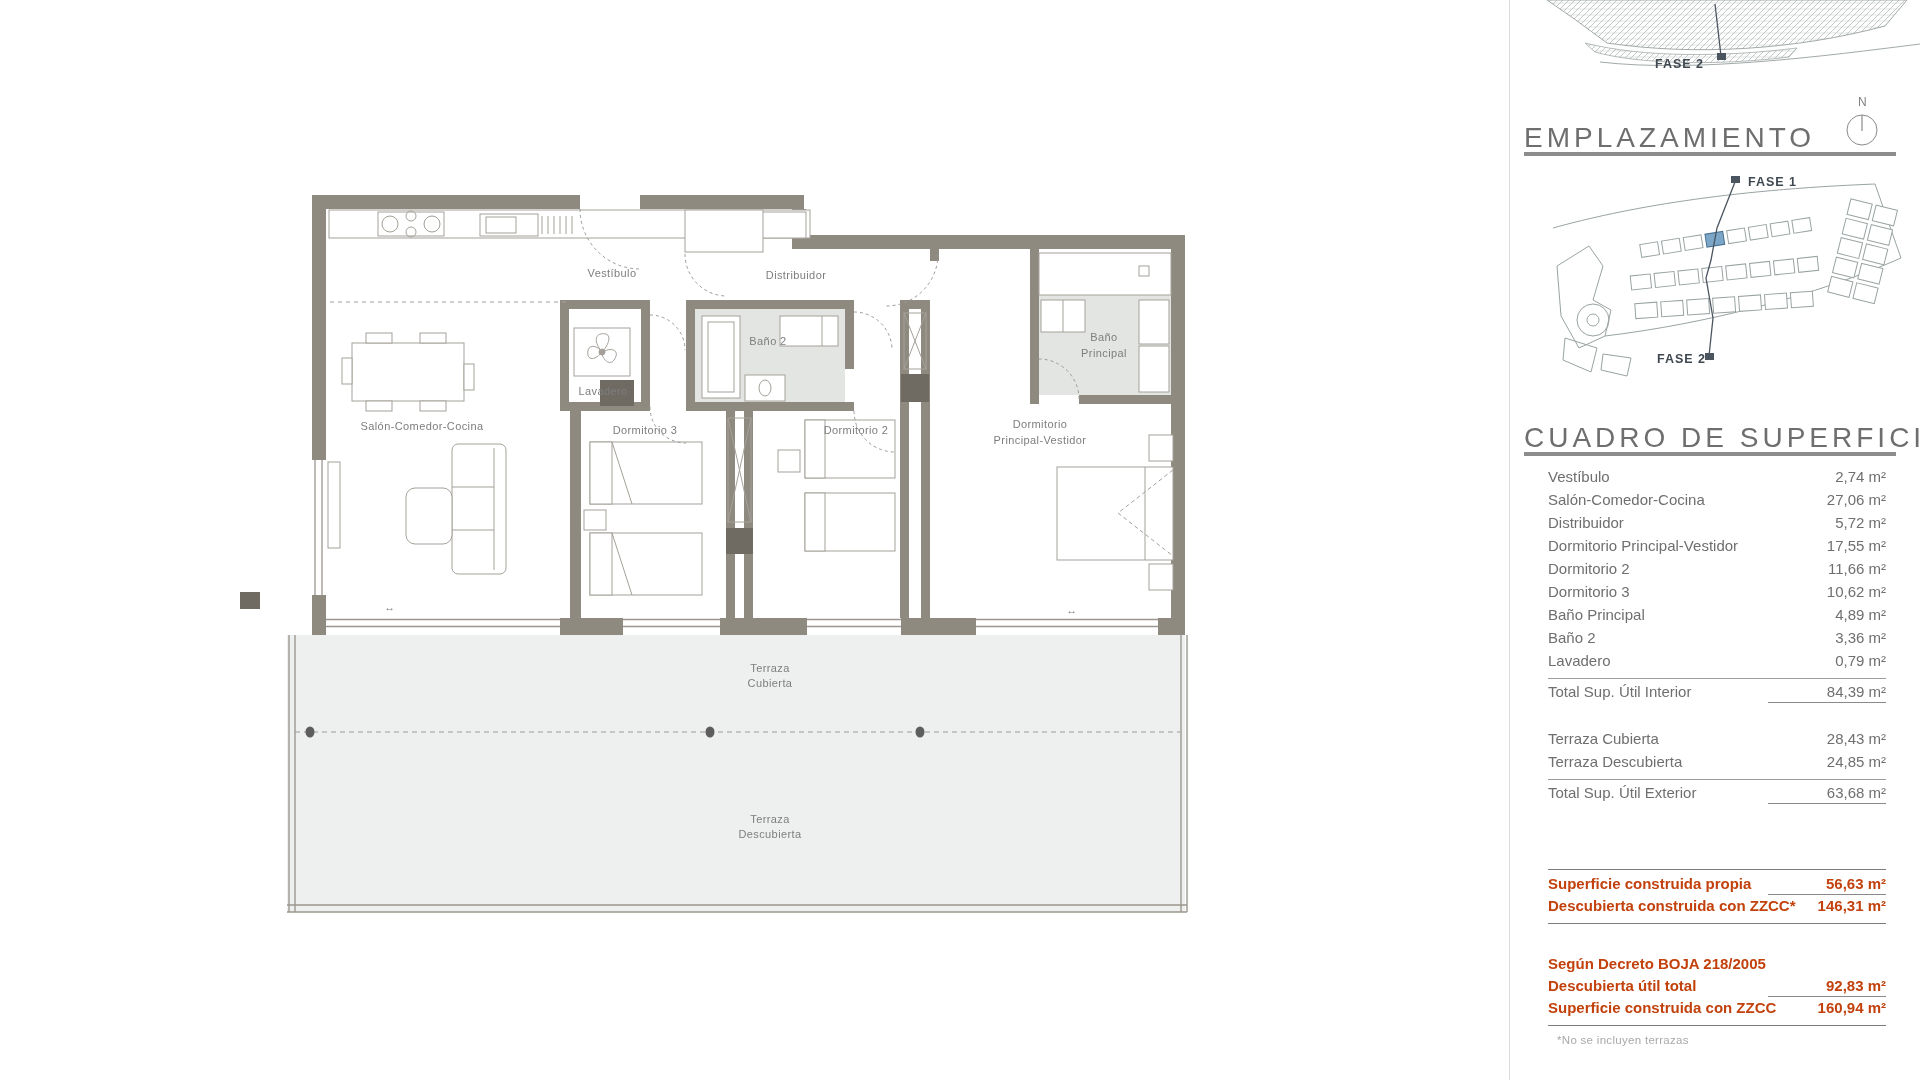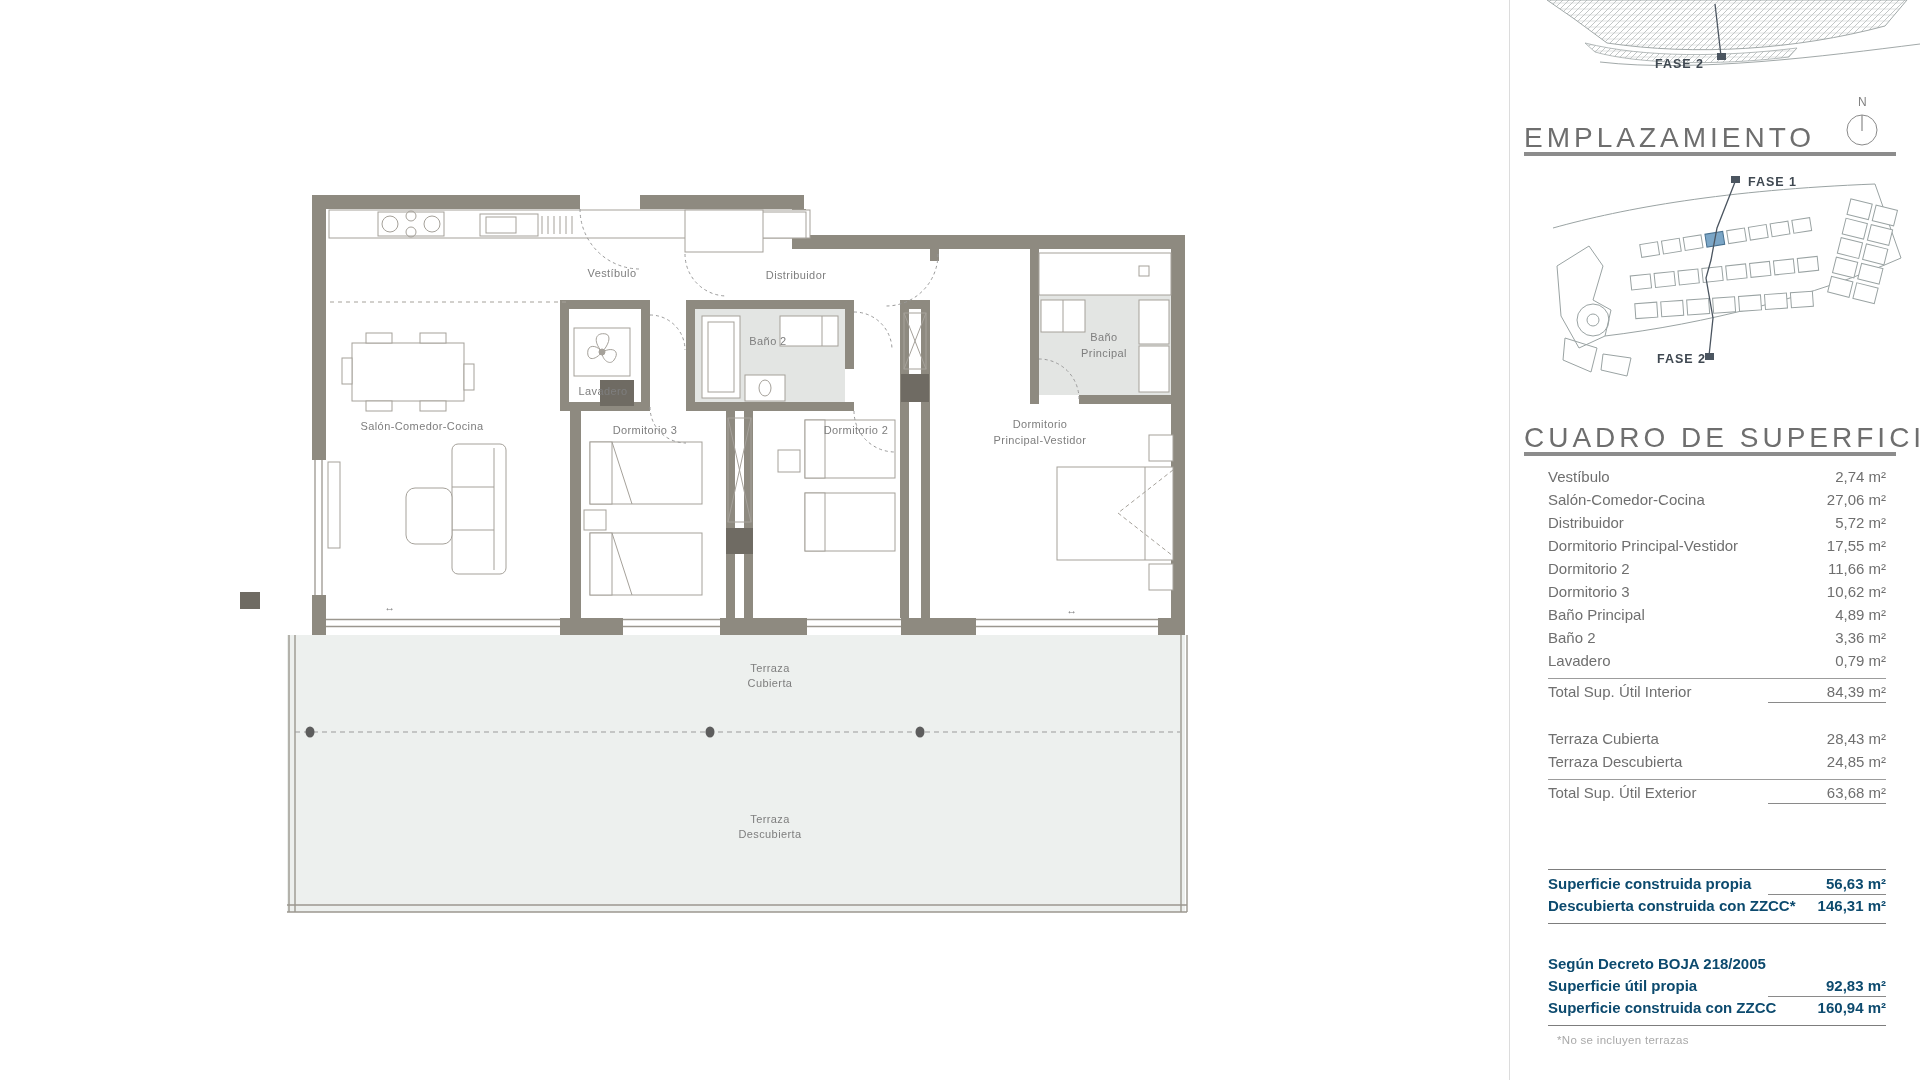--- a/index.html
+++ b/index.html
@@ -19,21 +19,21 @@
   .table-wrap{left:1548px;top:468px;width:338px;color:#6f6f6f;font-size:15px;}
   .trow{display:flex;justify-content:space-between;align-items:baseline;height:23px;}
   .tlabel{white-space:nowrap;}
   .tvalue{white-space:nowrap;}
   .hr{border-top:1px solid #9c9c9c;margin:3px 0 4px 0;height:0;}
   .hr-strong{border-top:1px solid #7d7d7d;margin:4px 0 5px 0;height:0;}
   .uval{display:inline-block;min-width:118px;text-align:right;border-bottom:1px solid #8a8a8a;padding-bottom:2px;}
   .gap24{height:24px;}
   .gap60{height:58px;}
   .gap26{height:26px;}
-  .strong{font-weight:bold;color:#0c4a6e;}
+  .strong{font-weight:bold;color:#c2410c;}
   .strong .trow, .trow.strong{height:22px;}
   .footnote{color:#a9a9a9;font-size:11.5px;margin-top:8px;letter-spacing:.3px;margin-left:9px;}
   
   .plab{font-family:"Liberation Sans",sans-serif;font-size:11px;fill:#7e7e7e;letter-spacing:.4px;}
   .fase{font-family:"Liberation Sans",sans-serif;font-size:12.5px;font-weight:bold;fill:#3f4851;letter-spacing:1px;}
   .nlab{font-family:"Liberation Sans",sans-serif;font-size:12px;fill:#808080;}
   text{user-select:none;}
 </style>
 </head>
 <body>
@@ -424,21 +424,21 @@
     <span class="tvalue">146,31 m²</span>
   </div>
   <div class="hr-strong"></div>
 
   <div class="gap26"></div>
 
   <div class="trow strong">
     <span class="tlabel">Según Decreto BOJA 218/2005</span>
   </div>
   <div class="trow strong">
-    <span class="tlabel">Superficie útil propia</span>
+    <span class="tlabel">Descubierta útil total</span>
     <span class="tvalue uval">92,83 m²</span>
   </div>
   <div class="trow strong">
     <span class="tlabel">Superficie construida con ZZCC</span>
     <span class="tvalue">160,94 m²</span>
   </div>
   <div class="hr-strong"></div>
   <div class="footnote">*No se incluyen terrazas</div>
 </div>
 

